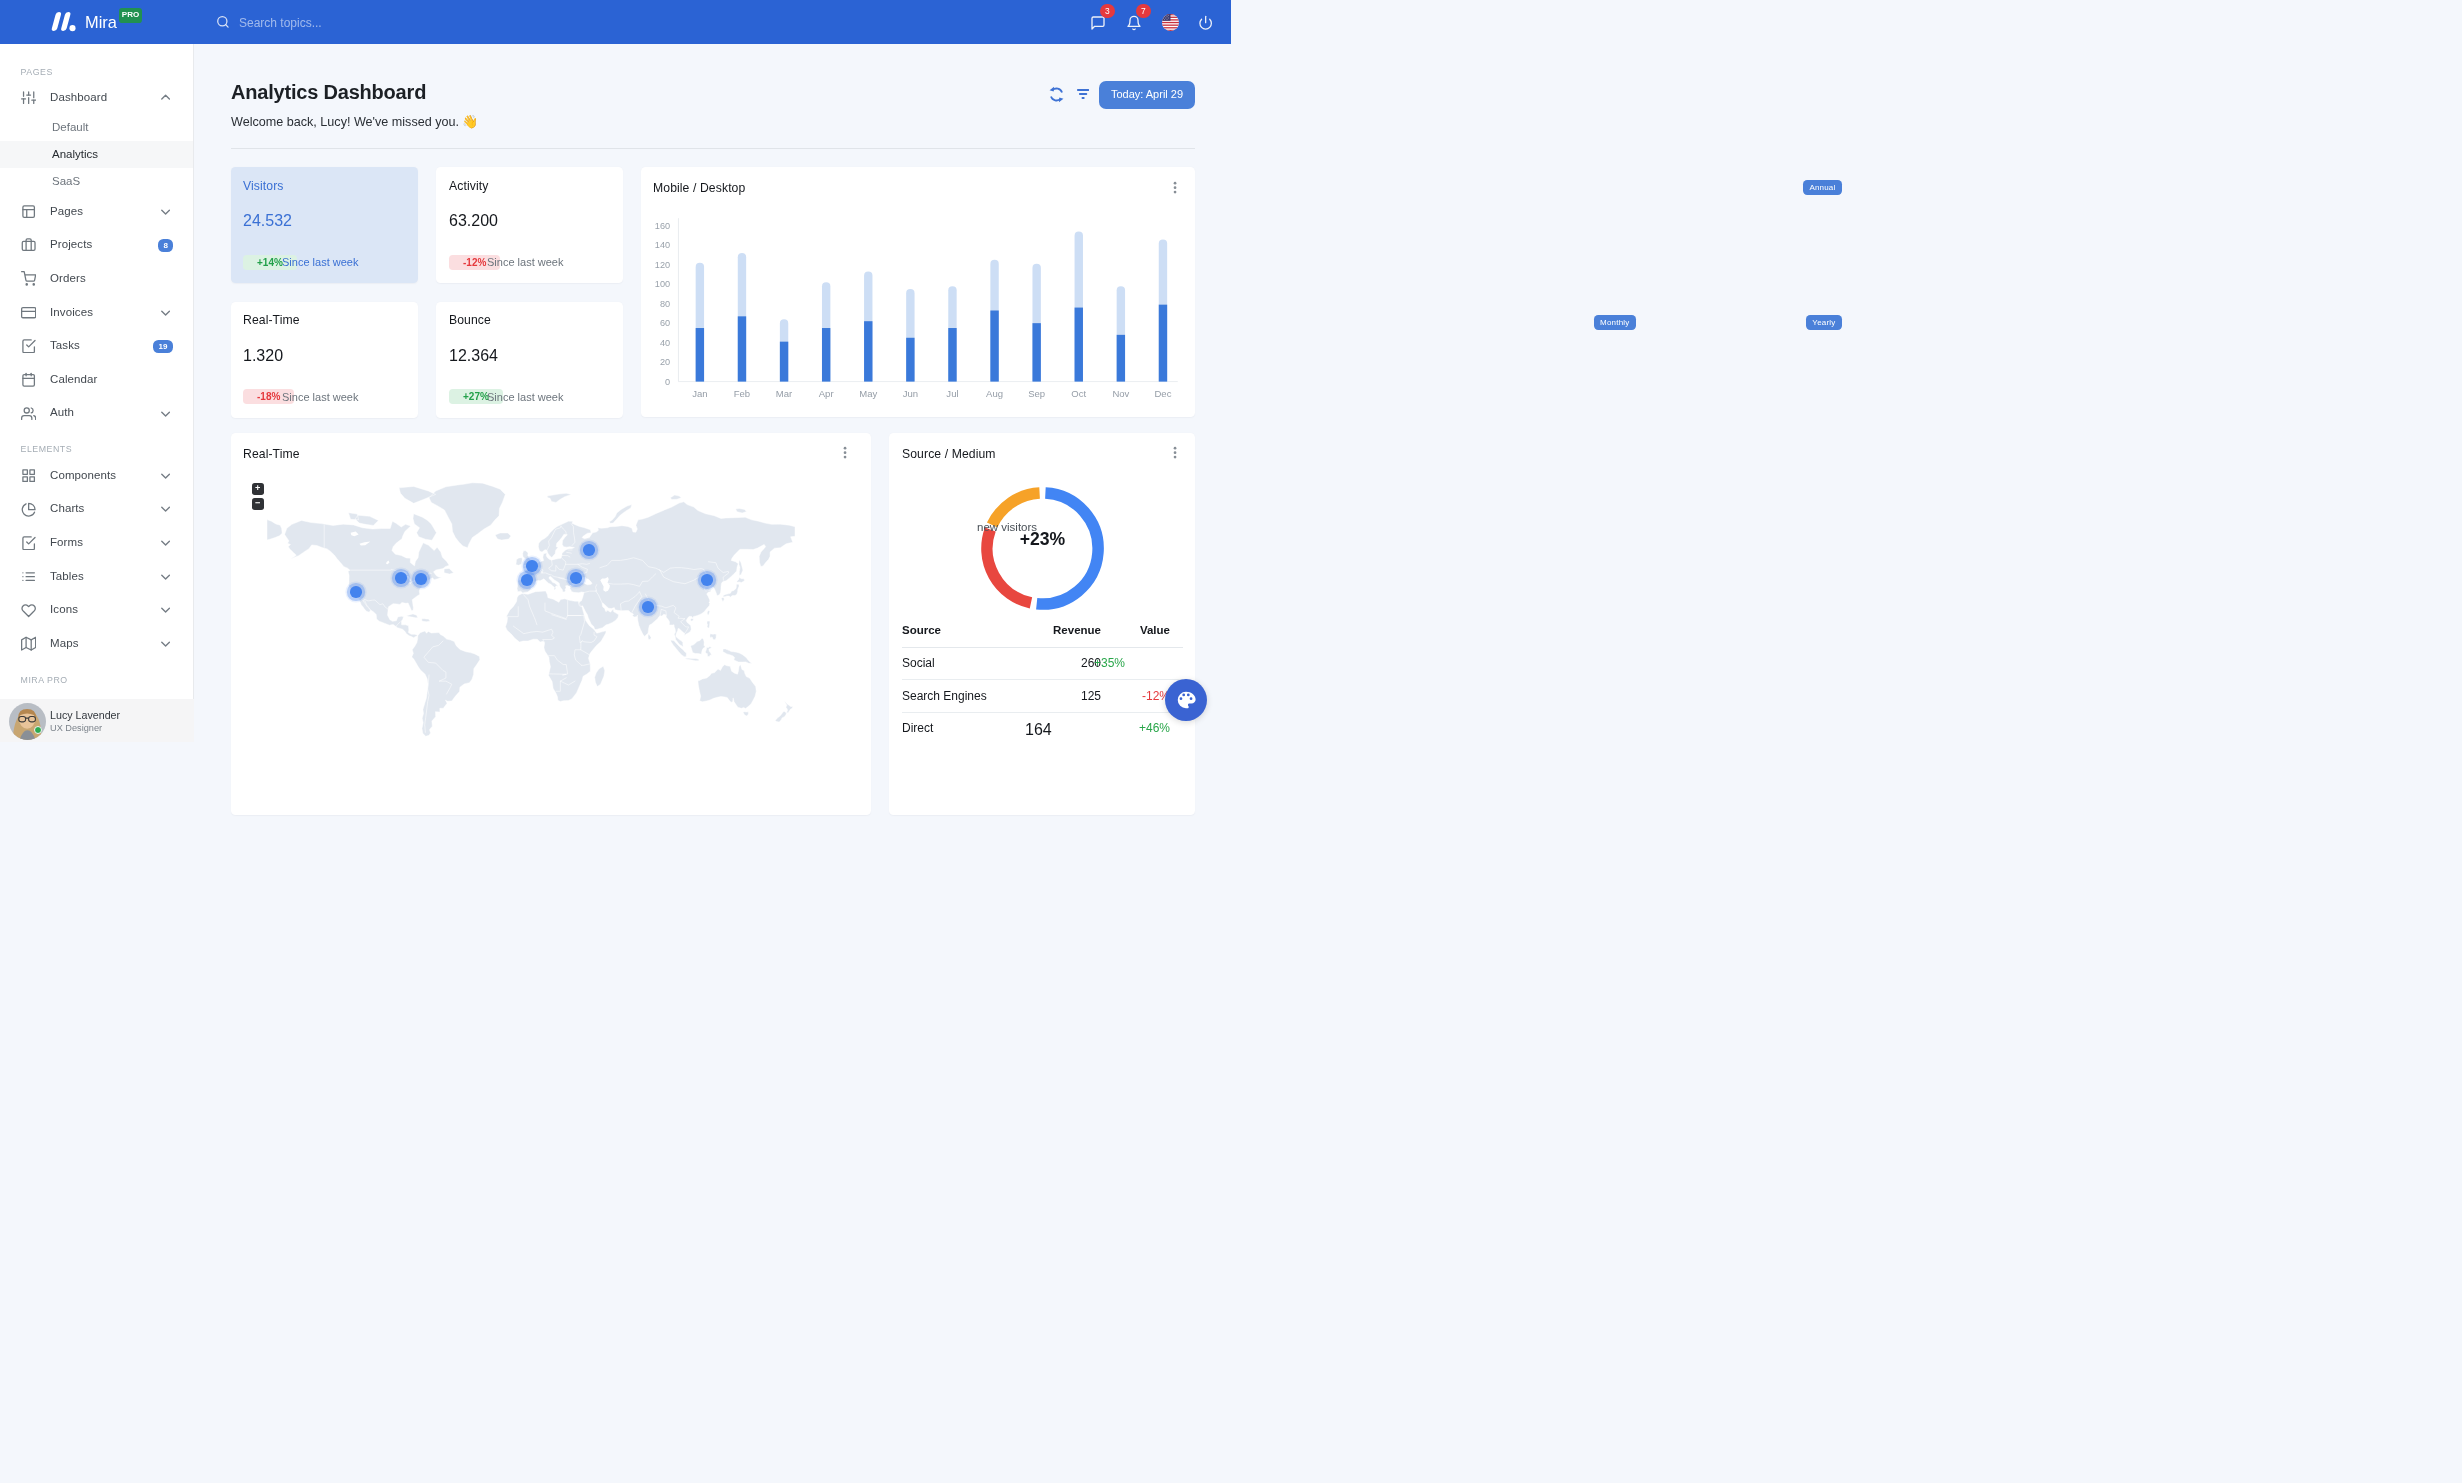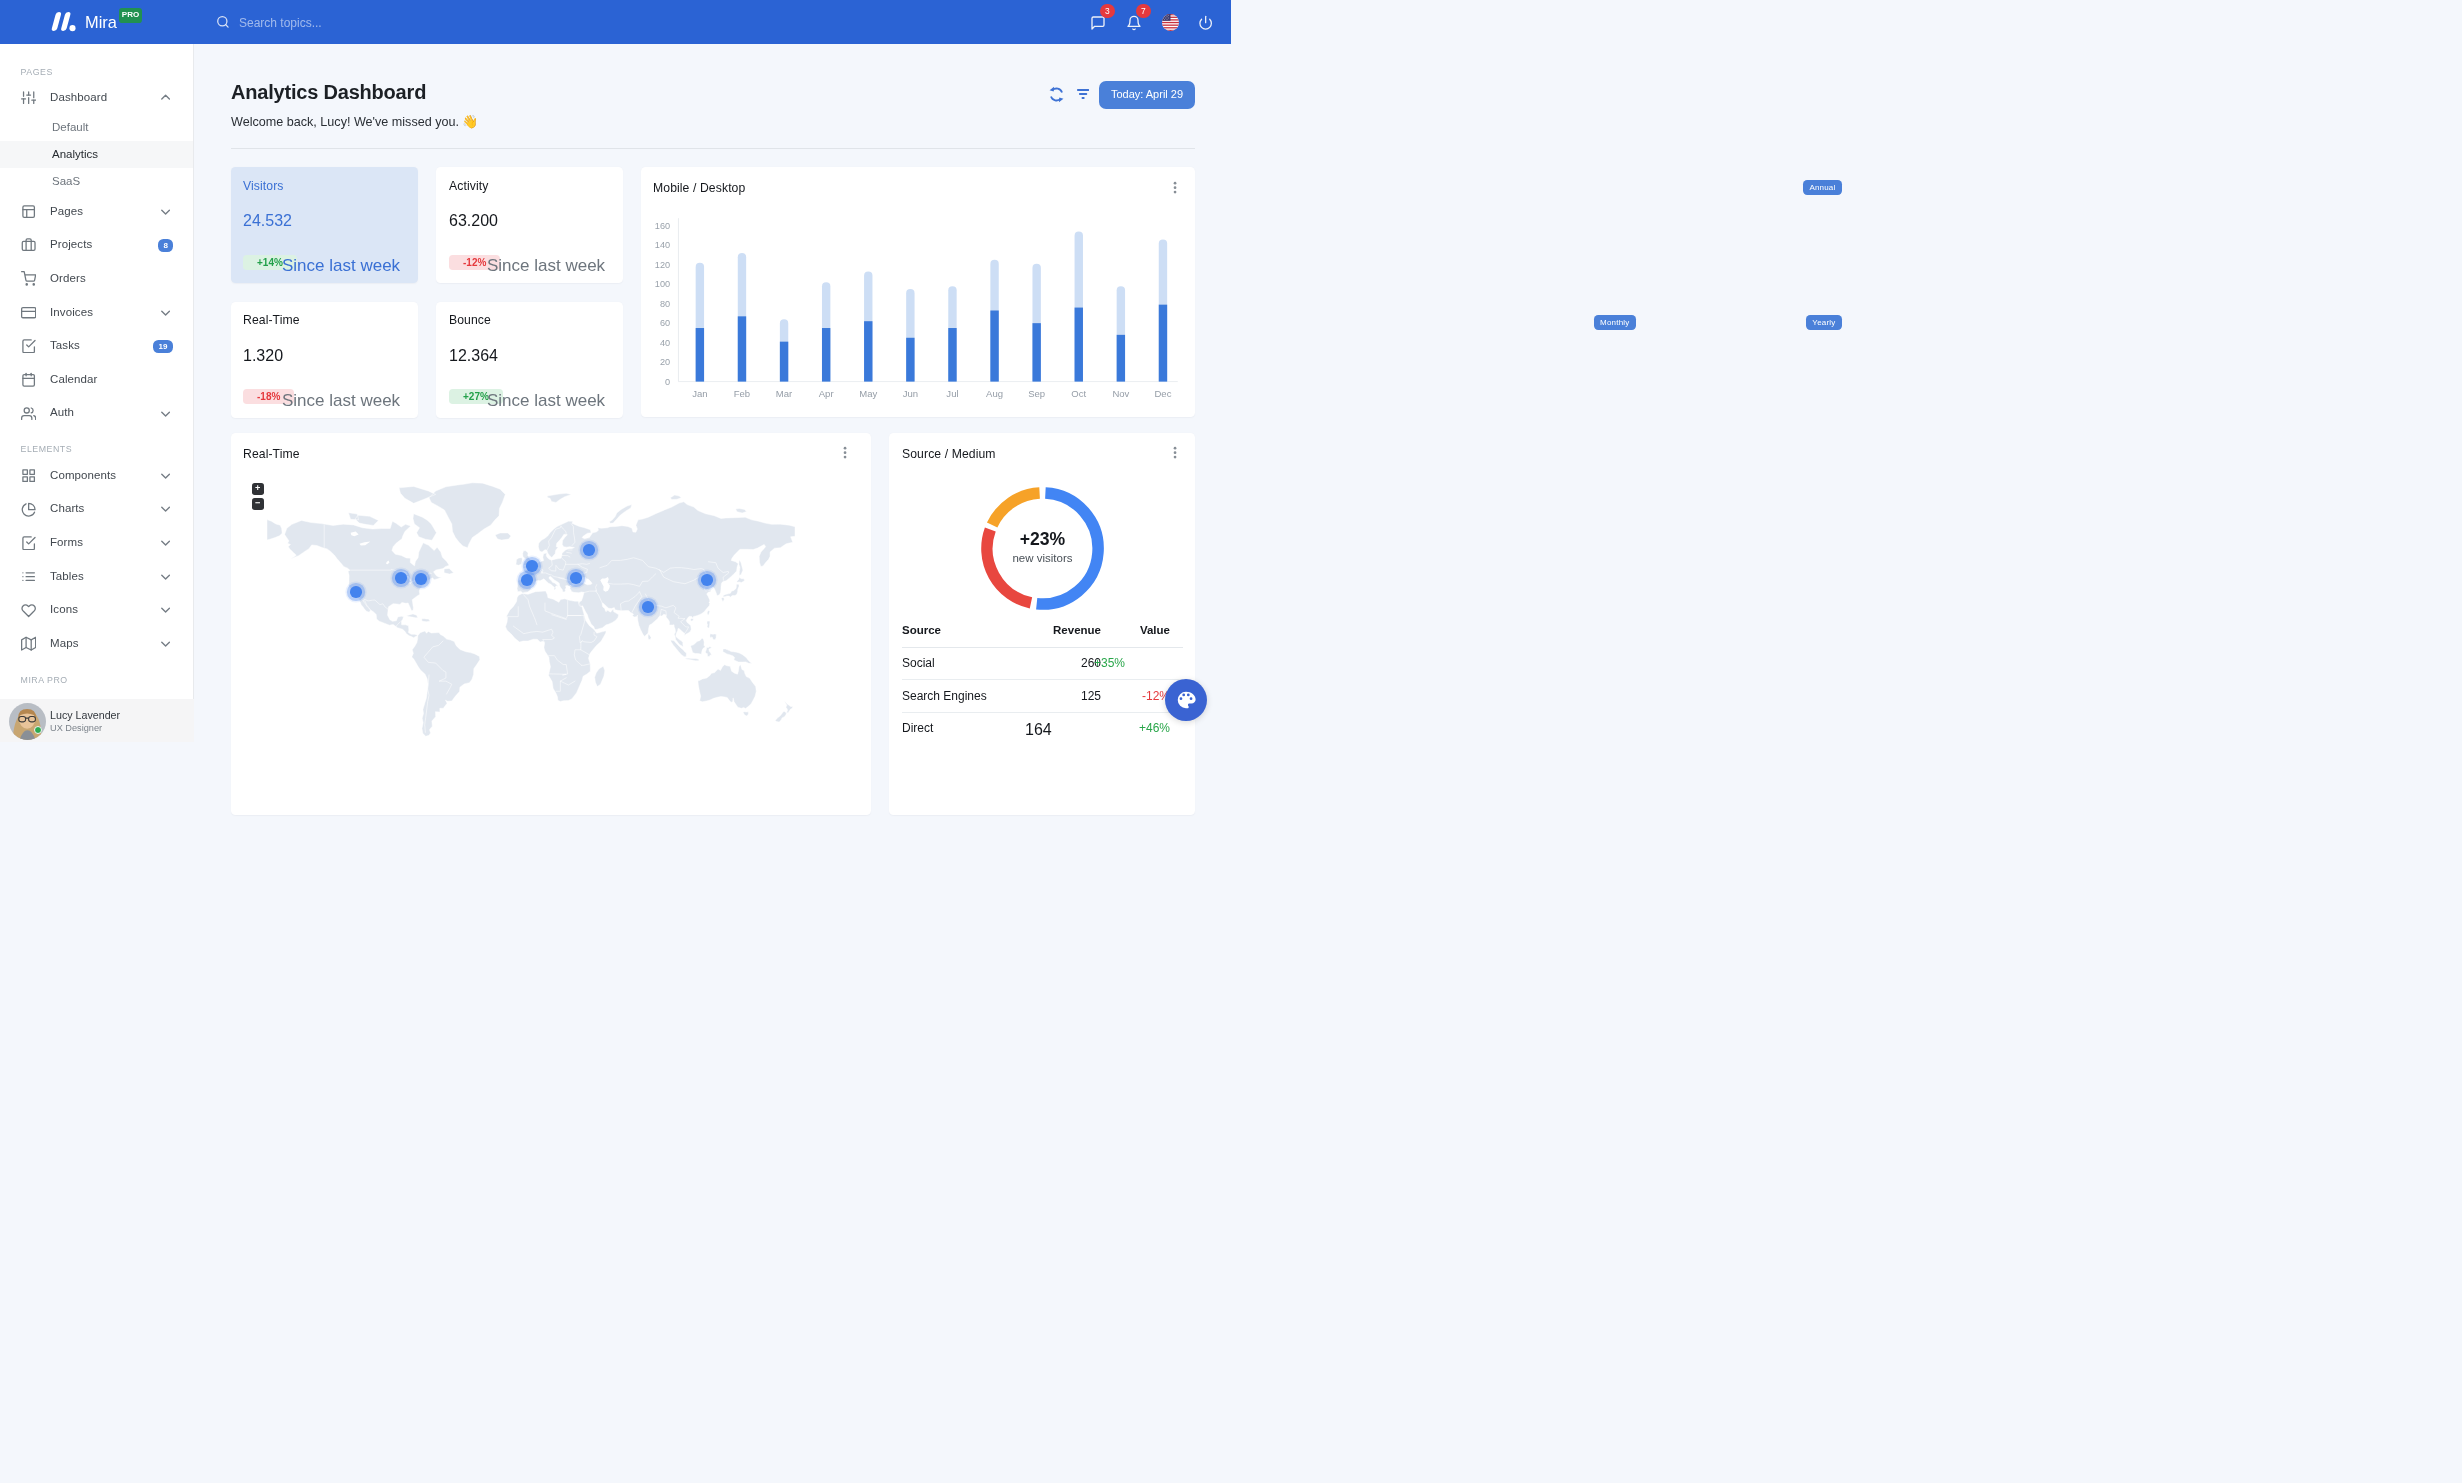--- a/index.html
+++ b/index.html
@@ -1,21 +1,21 @@
 <!DOCTYPE html>
 <html style="font-size:12.2px"><head><meta charset="utf-8"><style>
 *{margin:0;padding:0;box-sizing:border-box}
 html,body{width:1231px;height:742px;overflow:hidden;font-family:"Liberation Sans",sans-serif;-webkit-font-smoothing:antialiased;background:#f4f7fc}
 .abs{position:absolute}
 .card{position:absolute;background:#fff;border-radius:4.6px;box-shadow:0 0.8px 1.5px rgba(20,25,40,.04)}
 .ct{position:absolute;font-size:12.2px;font-weight:500;color:#15181d;letter-spacing:0.1px}
 .badge{position:absolute;background:#4a80d9;color:#fff;font-size:8px;font-weight:500;border-radius:4.2px;height:15.3px;line-height:15.3px;padding:0 6.5px;letter-spacing:0.2px}
 .pill{position:absolute;height:15.3px;line-height:15.3px;border-radius:3.8px;font-size:10px;font-weight:700;padding:0 14px}
 .num{position:absolute;font-size:16px;font-weight:500;color:#15181d}
-.slw{position:absolute;font-size:17px;color:#6d757d}
+.slw{position:absolute;font-size:11px;color:#6d757d}
 .nav-item{position:absolute;font-size:11.5px;color:#42484f;letter-spacing:0.1px}
 .nav-sub{position:absolute;font-size:11.5px;color:#6d747c}
 .nav-label{position:absolute;font-size:8.8px;color:#a5adb5;letter-spacing:0.5px;font-weight:400}
 .sbadge{position:absolute;background:#4a80d9;color:#fff;font-size:8px;font-weight:600;border-radius:5.4px;height:13px;line-height:13px;text-align:center}
 </style></head><body>
 <div class="abs" style="left:0;top:0;width:1231px;height:44px;background:#2b63d4"></div>
 <svg class="abs" style="left:50px;top:12.2px" width="29" height="20.6" viewBox="0 0 38 27">
 <g fill="#ffffff">
       <rect x="1.5" y="0" width="7.1" height="25" rx="3.55" transform="skewX(-15)" transform-origin="5 25"></rect>
 <rect x="13.8" y="0" width="7.1" height="25" rx="3.55" transform="skewX(-15)" transform-origin="17.4 25"></rect>
@@ -347,21 +347,21 @@
     <circle cx="4" cy="4.2" r="1.8" fill="#878e96"></circle>
     <circle cx="4" cy="10" r="1.8" fill="#878e96"></circle>
     <circle cx="4" cy="15.8" r="1.8" fill="#878e96"></circle>
   </svg>
 <svg class="abs" style="left:977px;top:483px" width="131" height="131" viewBox="0 0 171 171">
     <path d="M89.29 13.10 A72.5 72.5 0 1 1 77.92 157.60" fill="none" stroke="#4285f4" stroke-width="15"></path>
     <path d="M70.43 156.42 A72.5 72.5 0 0 1 17.37 60.70" fill="none" stroke="#e8473f" stroke-width="15"></path>
     <path d="M19.79 54.86 A72.5 72.5 0 0 1 81.71 13.10" fill="none" stroke="#f6a228" stroke-width="15"></path>
   </svg>
 <div class="abs" style="left:977px;top:529px;width:131px;text-align:center;font-size:17.6px;font-weight:700;color:#15181d">+23%</div>
-<div class="abs" style="left:977px;top:552px;width:131px;text-align:center;font-size:11.5px;color:#495057">new visitors</div>
+<div class="abs" style="left:977px;top:521px;width:131px;font-size:11.5px;color:#495057">new visitors</div>
 <div class="abs" style="left:902px;top:624px;font-size:11.5px;font-weight:600;color:#15181d">Source</div>
 <div class="abs" style="left:1025px;top:624px;width:76px;text-align:right;font-size:11.5px;font-weight:600;color:#15181d">Revenue</div>
 <div class="abs" style="left:1094px;top:624px;width:76px;text-align:right;font-size:11.5px;font-weight:600;color:#15181d">Value</div>
 <div class="abs" style="left:902px;top:656px;font-size:12px;color:#15181d">Social</div>
 <div class="abs" style="left:1025px;top:656px;width:76px;text-align:right;font-size:12px;color:#15181d">260</div>
 <div class="abs" style="left:1094px;top:656px;width:76px;text-align:left;font-size:12px;font-weight:500;color:#29a64a">+35%</div>
 <div class="abs" style="left:902px;top:689px;font-size:12px;color:#15181d">Search Engines</div>
 <div class="abs" style="left:1025px;top:689px;width:76px;text-align:right;font-size:12px;color:#15181d">125</div>
 <div class="abs" style="left:1094px;top:689px;width:76px;text-align:right;font-size:12px;font-weight:500;color:#e5393d">-12%</div>
 <div class="abs" style="left:902px;top:721px;font-size:12px;color:#15181d">Direct</div>

